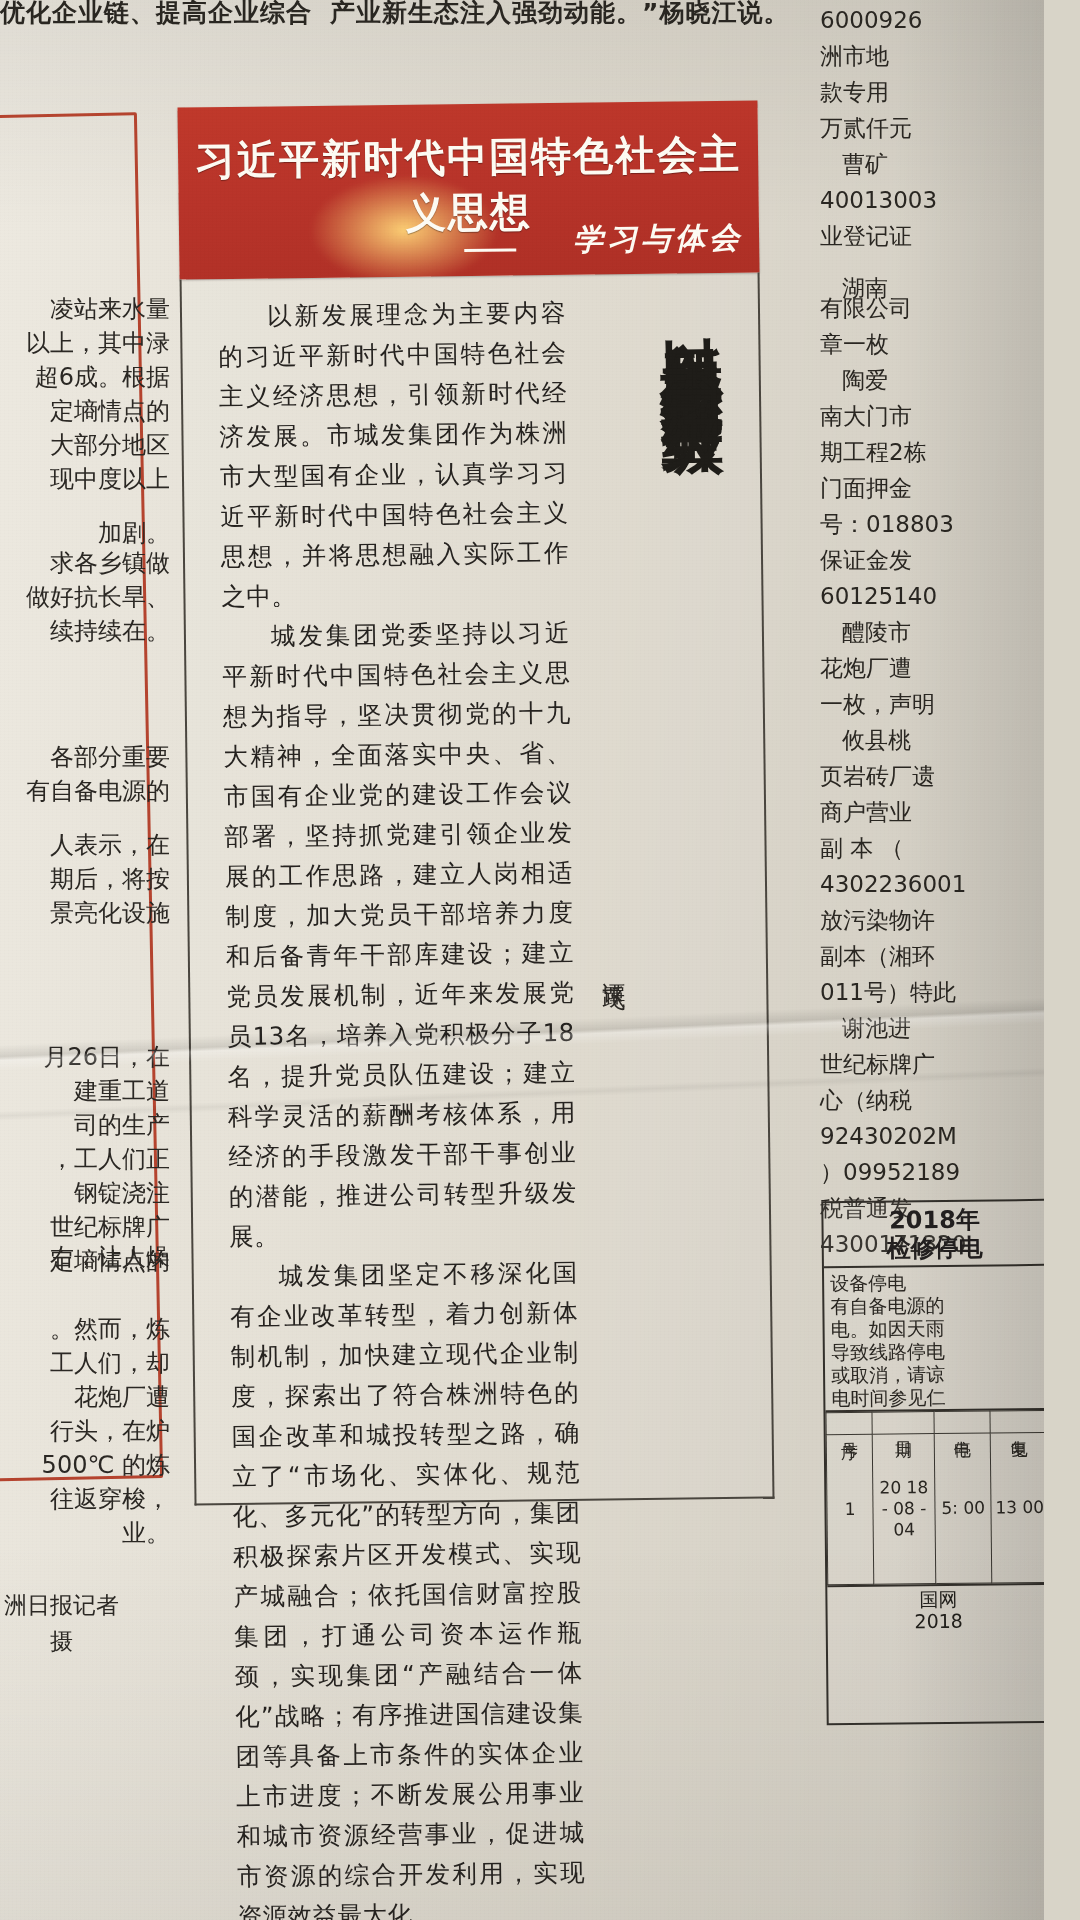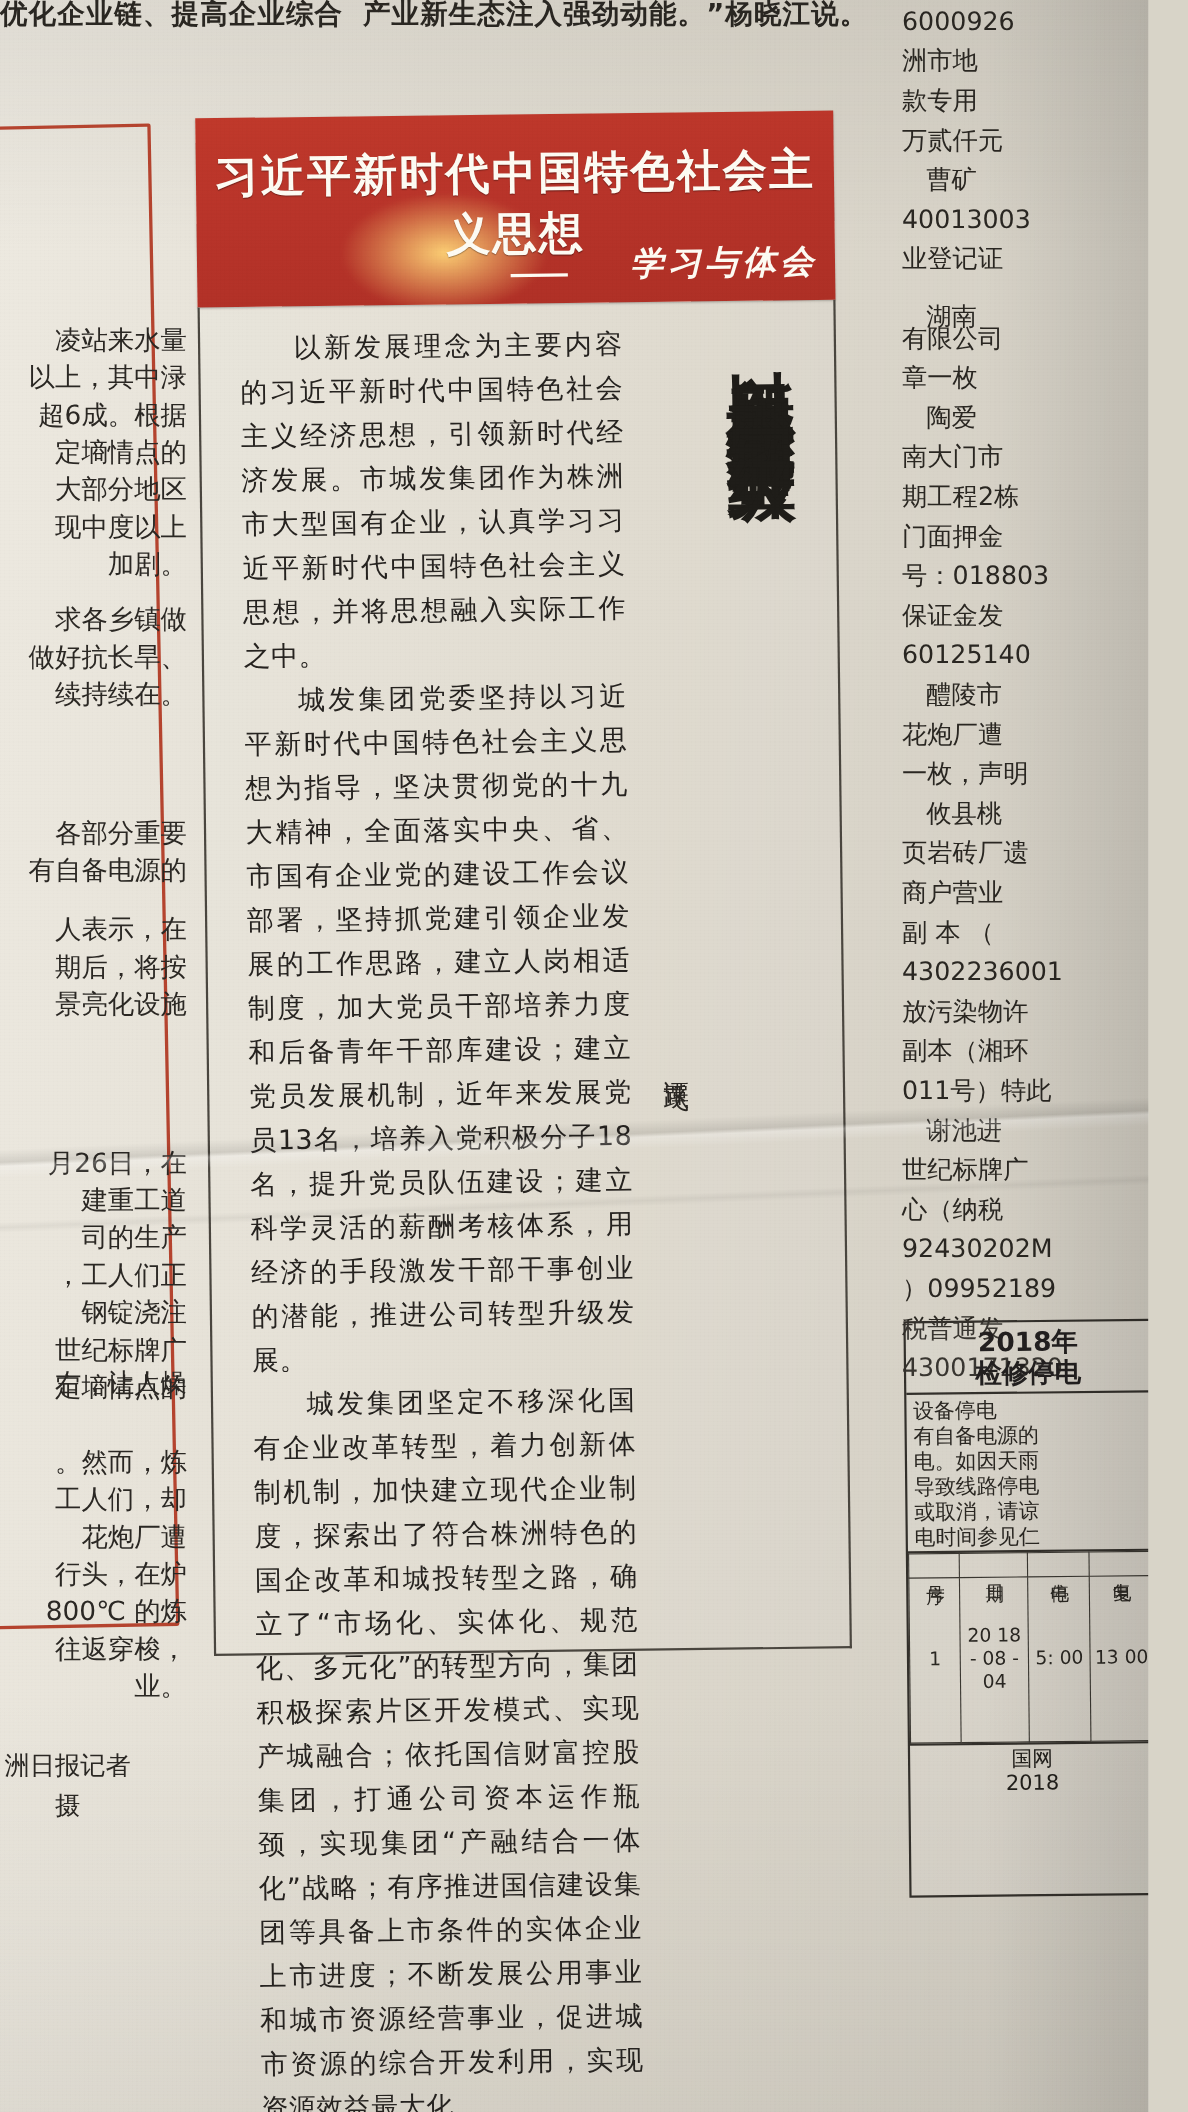--- a/index.html
+++ b/index.html
@@ -293,42 +293,42 @@
   </div>
 
   <div id="leftcol">
     <div id="leftframe"></div>
     <div class="lfrag cn" style="top:252px">凌站来水量</div>
     <div class="lfrag cn" style="top:286px">以上，其中渌</div>
     <div class="lfrag cn" style="top:320px">超6成。根据</div>
     <div class="lfrag cn" style="top:354px">定墒情点的</div>
     <div class="lfrag cn" style="top:388px">大部分地区</div>
     <div class="lfrag cn" style="top:422px">现中度以上</div>
-    <div class="lfrag cn" style="top:456px">加剧。</div>
+    <div class="lfrag cn" style="top:476px">加剧。</div>
     <div class="lfrag cn" style="top:506px">求各乡镇做</div>
     <div class="lfrag cn" style="top:540px">做好抗长旱、</div>
     <div class="lfrag cn" style="top:574px">续持续在。</div>
     <div class="lfrag cn" style="top:700px">各部分重要</div>
     <div class="lfrag cn" style="top:734px">有自备电源的</div>
     <div class="lfrag cn" style="top:788px">人表示，在</div>
     <div class="lfrag cn" style="top:822px">期后，将按</div>
     <div class="lfrag cn" style="top:856px">景亮化设施</div>
     <div class="lfrag cn" style="top:1000px">月26日，在</div>
     <div class="lfrag cn" style="top:1034px">建重工道</div>
     <div class="lfrag cn" style="top:1068px">司的生产</div>
     <div class="lfrag cn" style="top:1102px">，工人们正</div>
     <div class="lfrag cn" style="top:1136px">钢锭浇注</div>
     <div class="lfrag cn" style="top:1170px">世纪标牌广</div>
     <div class="lfrag cn" style="top:1204px">定墒情点的</div>
     <div class="lfrag cn" style="top:1200px">右，让人燥</div>
     <div class="lfrag cn" style="top:1272px">。然而，炼</div>
     <div class="lfrag cn" style="top:1306px">工人们，却</div>
     <div class="lfrag cn" style="top:1340px">花炮厂遭</div>
     <div class="lfrag cn" style="top:1374px">行头，在炉</div>
-    <div class="lfrag cn" style="top:1408px">800℃ 的炼</div>
+    <div class="lfrag cn" style="top:1408px">500℃ 的炼</div>
     <div class="lfrag cn" style="top:1442px">往返穿梭，</div>
     <div class="lfrag cn" style="top:1476px">业。</div>
   </div>
   <div class="photo-credit cn" style="left:4px; top:1590px;">洲日报记者</div>
   <div class="photo-credit cn" style="left:50px; top:1626px;">摄</div>
 
   <div id="article">
 
     <div id="banner">
       <div class="glow"></div>

